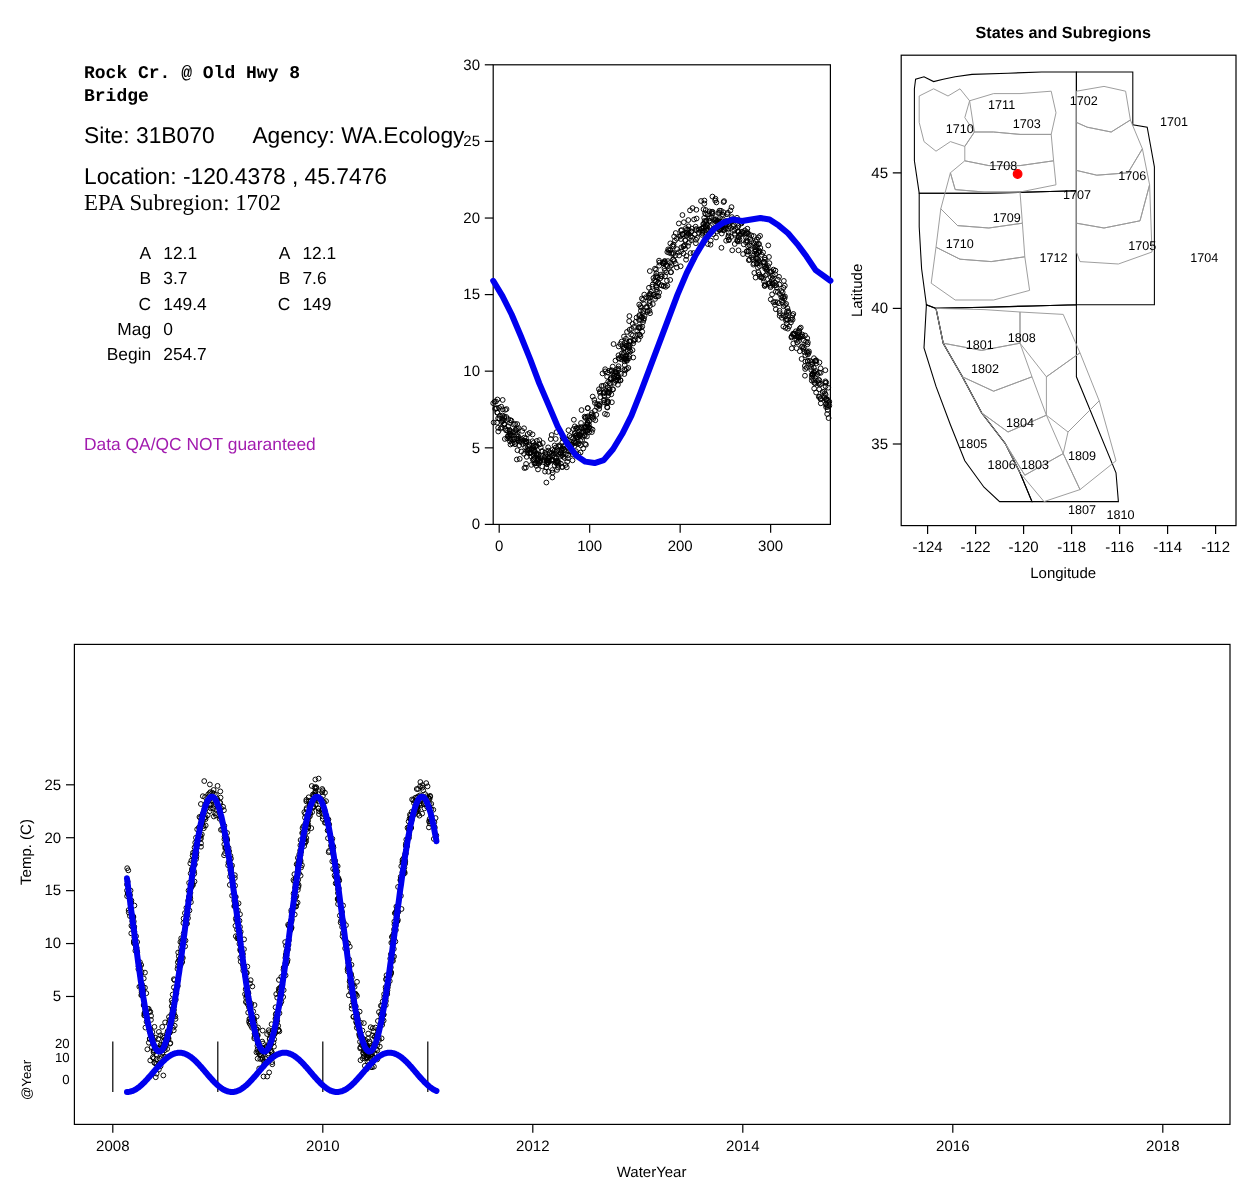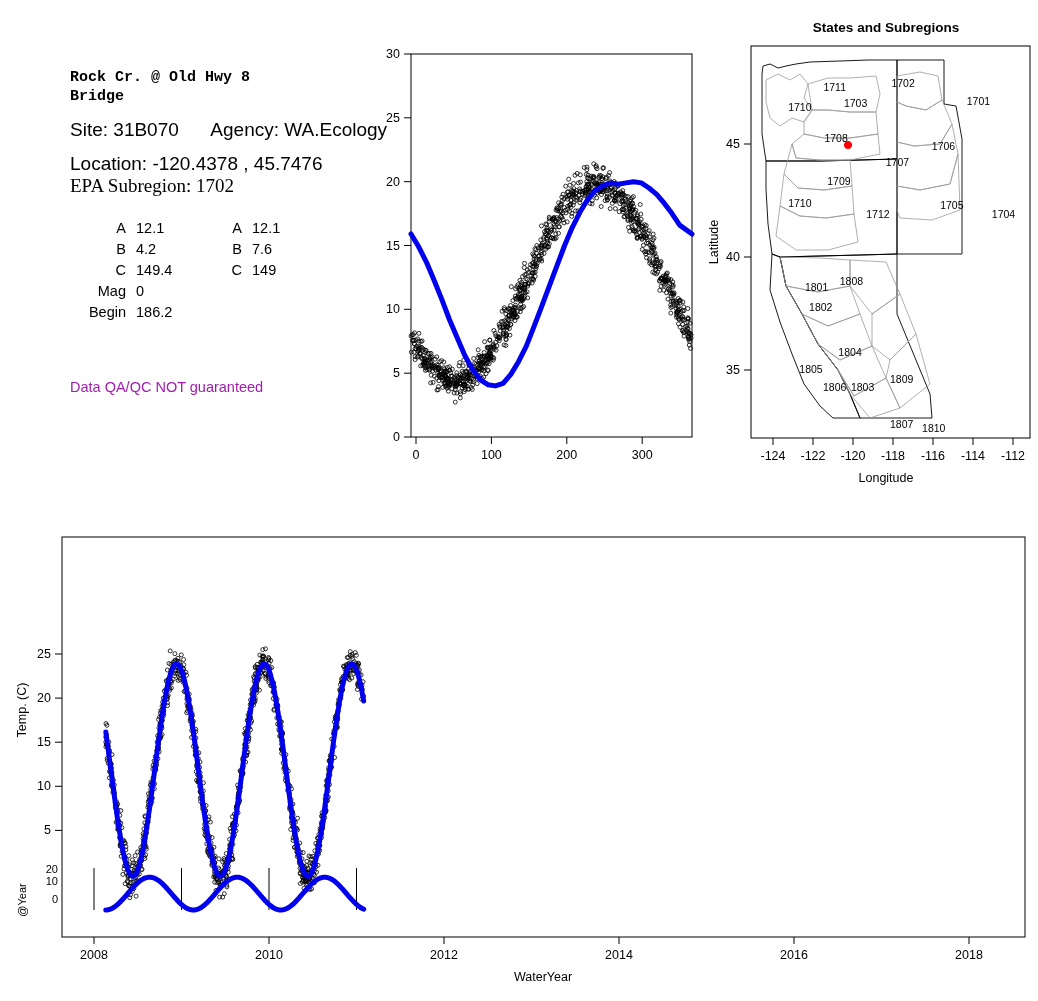--- a/index.html
+++ b/index.html
@@ -11,21 +11,21 @@
     width: 1038px;
     height: 1001px;
     position: relative;
     font-family: "Liberation Sans", sans-serif;
     color: #000000;
     overflow: hidden;
   }
   .abs { position: absolute; }
 
   
-  #info-panel { left: 70px; top: 68px; width: 320px; }
+  #info-panel { left: 70px; top: 52px; width: 320px; }
   .site-title {
     font-family: "Liberation Mono", monospace;
     font-weight: bold;
     font-size: 15px;
     line-height: 19px;
     white-space: pre-line;
   }
   .info-line {
     font-size: 19px;
     line-height: 20px;
@@ -83,39 +83,39 @@
   <table class="coef-table">
     <tbody>
         <tr>
       <td class="coef-label">A</td>
       <td class="coef-val">12.1</td>
       <td class="coef-label2">A</td>
       <td class="coef-val2">12.1</td>
     </tr>
     <tr>
       <td class="coef-label">B</td>
-      <td class="coef-val">4.2</td>
+      <td class="coef-val">3.7</td>
       <td class="coef-label2">B</td>
       <td class="coef-val2">7.6</td>
     </tr>
     <tr>
       <td class="coef-label">C</td>
       <td class="coef-val">149.4</td>
       <td class="coef-label2">C</td>
       <td class="coef-val2">149</td>
     </tr>
     <tr>
       <td class="coef-label">Mag</td>
       <td class="coef-val">0</td>
       <td class="coef-label2"></td>
       <td class="coef-val2"></td>
     </tr>
     <tr>
       <td class="coef-label">Begin</td>
-      <td class="coef-val">186.2</td>
+      <td class="coef-val">254.7</td>
       <td class="coef-label2"></td>
       <td class="coef-val2"></td>
     </tr>
   </tbody>
     </table>
 
   <div class="qa-warning">Data QA/QC NOT guaranteed</div>
 </div>
 
 <div id="seasonal-axes" class="abs">

